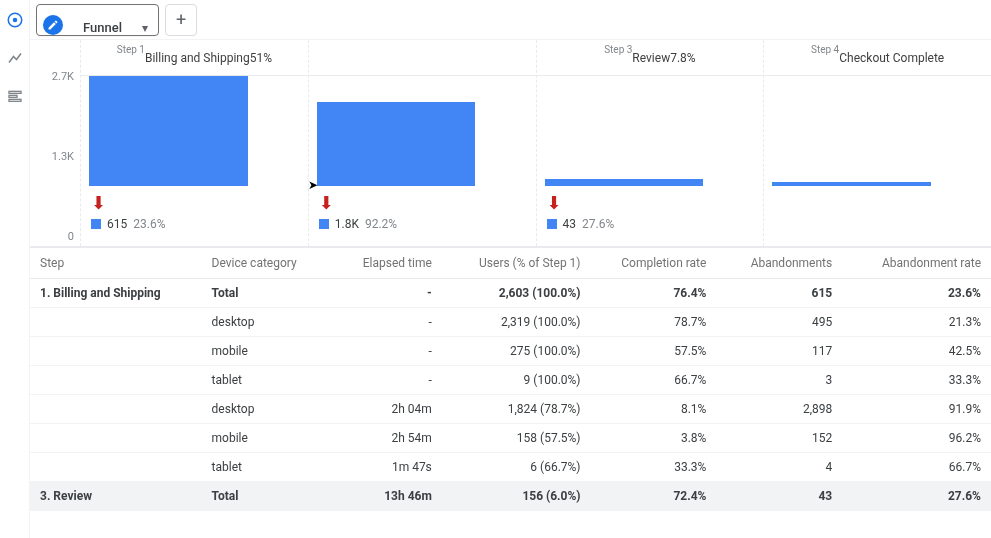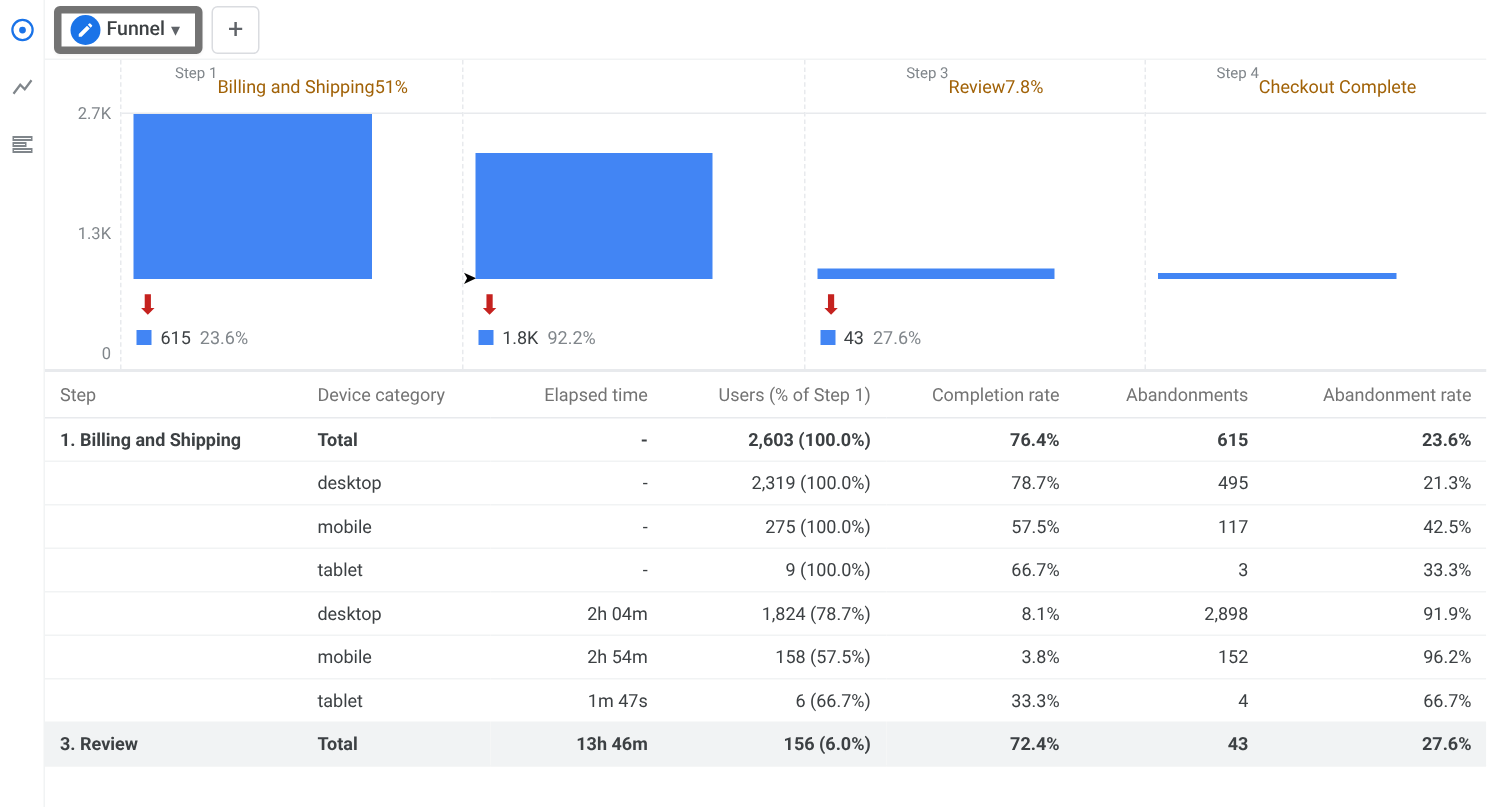--- a/index.html
+++ b/index.html
@@ -2,32 +2,32 @@
 <html><head>
 <meta charset="utf-8">
 <style>
   * { box-sizing: border-box; margin: 0; padding: 0; }
   body { font-family: Roboto, Arial, sans-serif; font-size: 12px; color: #202124; background: #fff; width: 991px; height: 538px; overflow: hidden; }
   .app { display: flex; height: 100%; }
   .leftnav { width: 30px; background: #fff; border-right: 1px solid #f1f3f4; display: flex; flex-direction: column; align-items: center; padding-top: 10px; gap: 18px; }
   .leftnav .nav-icon { width: 20px; height: 20px; display: flex; align-items: center; justify-content: center; color: #5f6368; cursor: pointer; }
   .main { flex: 1; display: flex; flex-direction: column; }
   .tabbar { height: 40px; display: flex; align-items: center; padding: 4px 6px; gap: 6px; background: #fff; border-bottom: 1px solid #f1f3f4; }
-  .tab { height: 32px; border: 5px solid #737373; border-radius: 4px; display: flex; align-items: center; padding: 0 10px 0 6px; gap: 4px; cursor: pointer; background: #fff; box-shadow: 0 1px 2px rgba(0,0,0,.04); }
+  .tab { height: 32px; border: 1px solid #737373; border-radius: 4px; display: flex; align-items: flex-end; padding: 0 10px 0 6px; gap: 20px; cursor: pointer; background: #fff; box-shadow: 0 1px 2px rgba(0,0,0,.04); }
   .tab-icon { width: 20px; height: 20px; border-radius: 50%; background: #1a73e8; color: #fff; display: flex; align-items: center; justify-content: center; font-size: 12px; }
   .tab-label { font-size: 13px; font-weight: 500; color: #3c4043; }
   .chev { color: #5f6368; font-size: 12px; }
   .addtab { width: 32px; height: 32px; border: 1px solid #dadce0; border-radius: 4px; display: flex; align-items: center; justify-content: center; font-size: 18px; color: #5f6368; cursor: pointer; background: #fff; }
   .funnel { display: flex; border-bottom: 2px solid #e8eaed; position: relative; }
   .yaxis { width: 50px; position: relative; height: 160px; margin-top: 36px; }
   .ytick { position: absolute; right: 6px; font-size: 11px; color: #80868b; transform: translateY(-50%); }
   .step { flex: 1; border-left: 1px dashed #e8eaed; padding: 0; display: flex; flex-direction: column; position: relative; }
   .step-header { height: 36px; padding: 4px 10px; display: flex; flex-direction: row; justify-content: center; border-bottom: 1px solid #e8eaed; }
   .step-header .row1 { font-size: 10px; color: #80868b; }
-  .step-header .row2 { display: flex; justify-content: space-between; align-items: center; font-size: 12px; color: #a16207; }
+  .step-header .row2 { display: flex; justify-content: space-between; align-items: center; font-size: 12px; color: #404040; }
   .bararea { height: 110px; position: relative; display: flex; align-items: flex-end; }
   .bar { width: 70%; background: #4285f4; margin-left: 8px; }
   .dropoff { height: 60px; padding: 6px 10px; display: flex; flex-direction: column; align-items: flex-start; gap: 4px; }
   .arrow-down { color: #c5221f; font-size: 18px; }
   .drop-line { display: flex; align-items: center; gap: 6px; font-size: 12px; }
   .sq { width: 10px; height: 10px; background: #4285f4; display: inline-block; }
   .drop-count { color: #3c4043; }
   .drop-pct { color: #80868b; }
   .table { width: 100%; border-collapse: collapse; }
   .table th { text-align: left; font-weight: 400; color: #737373; font-size: 12px; padding: 8px 10px; border-bottom: 1px solid #e8eaed; }

